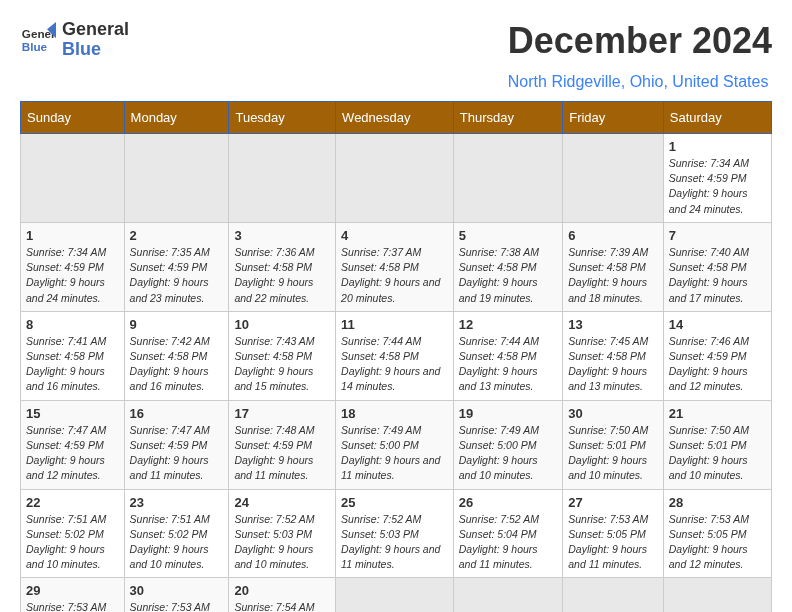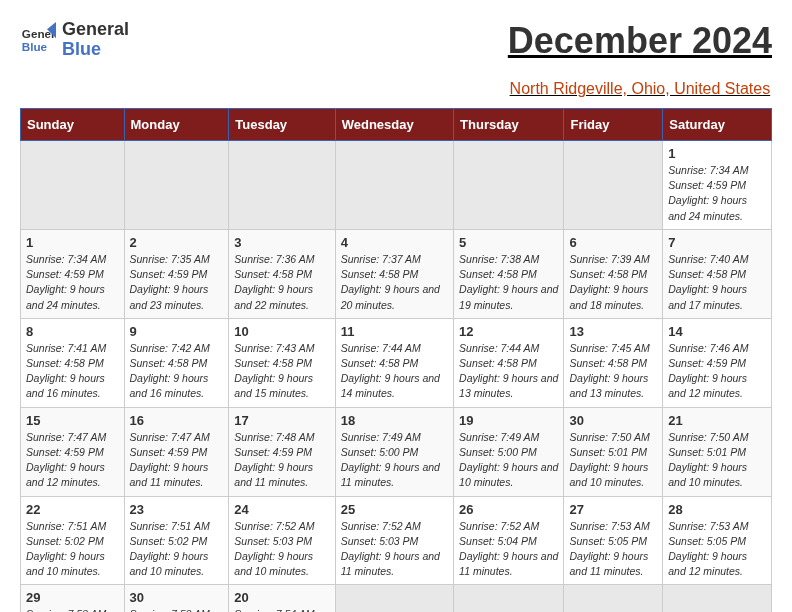--- a/index.html
+++ b/index.html
@@ -28,45 +28,44 @@
       line-height: 1.1;
     }
     .logo-text span {
       display: block;
     }
     .logo-icon {
       width: 36px;
       height: 36px;
     }
     .title-area {
-      text-align: center;
-      text-decoration: underline;
+      text-align: left;
     }
     .main-title {
       font-size: 36px;
       font-weight: bold;
       color: #333;
     }
     .subtitle {
       font-size: 16px;
-      color: #c2410c;
-      margin-top: 18px;
+      color: #3b82f6;
+      margin-top: 11px;
     }
     table {
       width: 100%;
       border-collapse: collapse;
       font-size: 11px;
     }
     thead tr th {
-      background-color: #7f1d1d;
+      background-color: #a16207;
       color: #fff;
       padding: 8px 6px;
       text-align: left;
       font-size: 13px;
-      font-weight: bold;
+      font-weight: normal;
       border: 1px solid #3a62b0;
     }
     tbody tr td {
       border: 1px solid #ccc;
       vertical-align: top;
       padding: 5px 5px;
       min-height: 80px;
       background: #fff;
       color: #333;
     }

